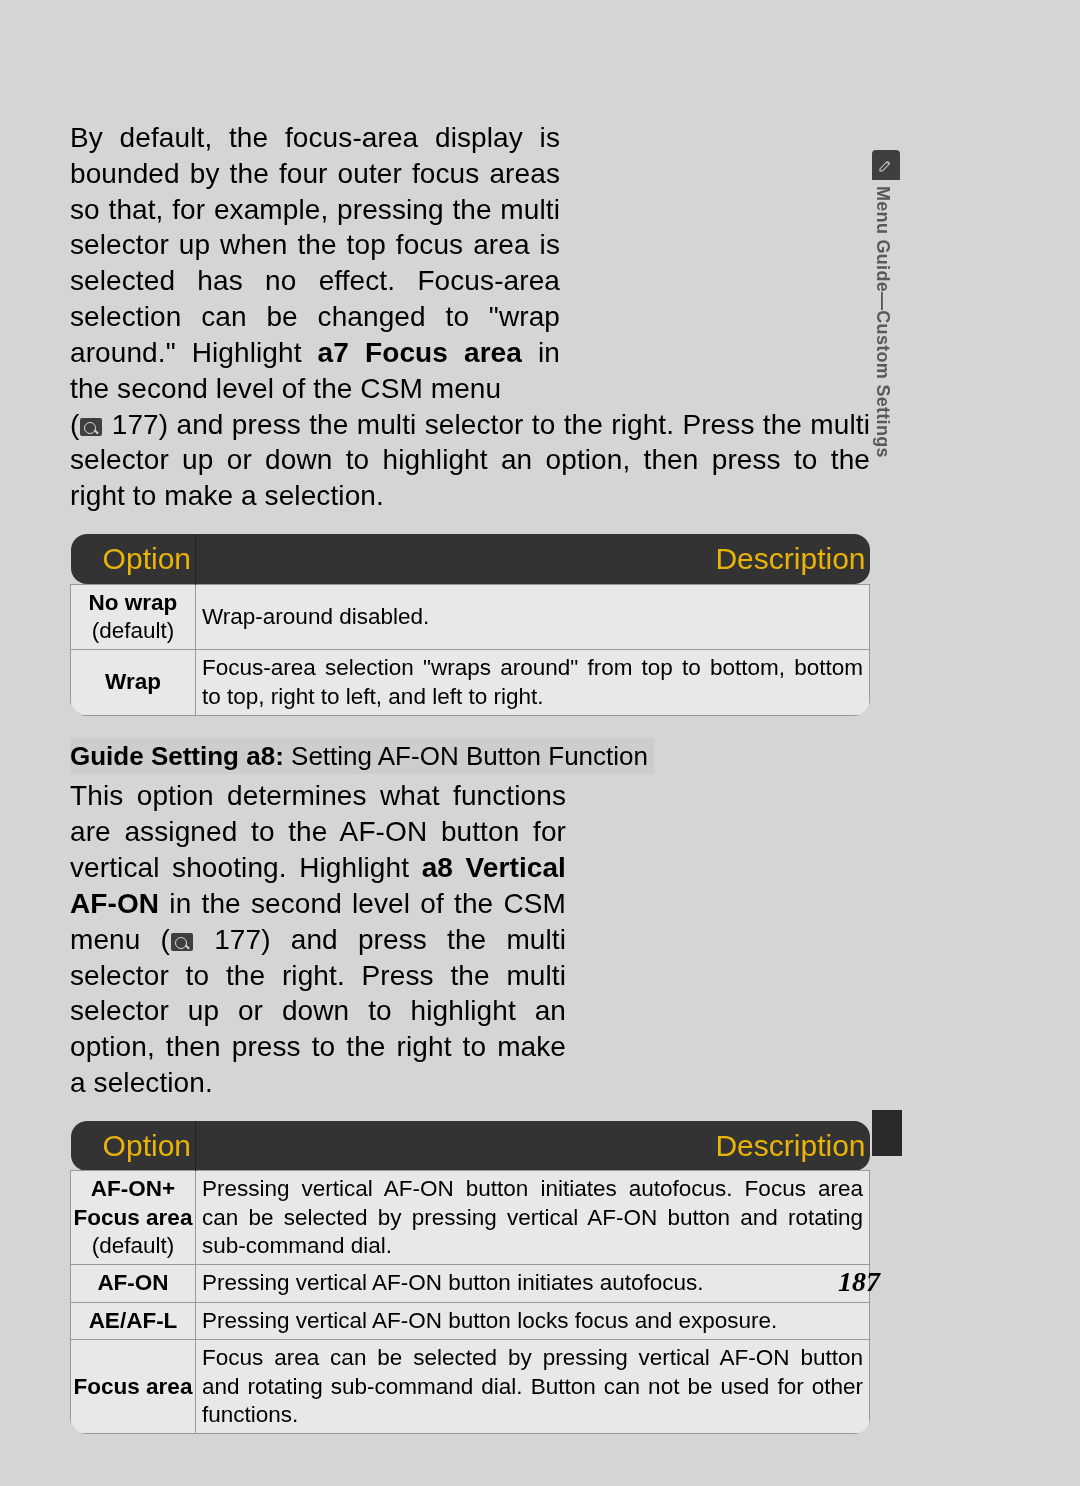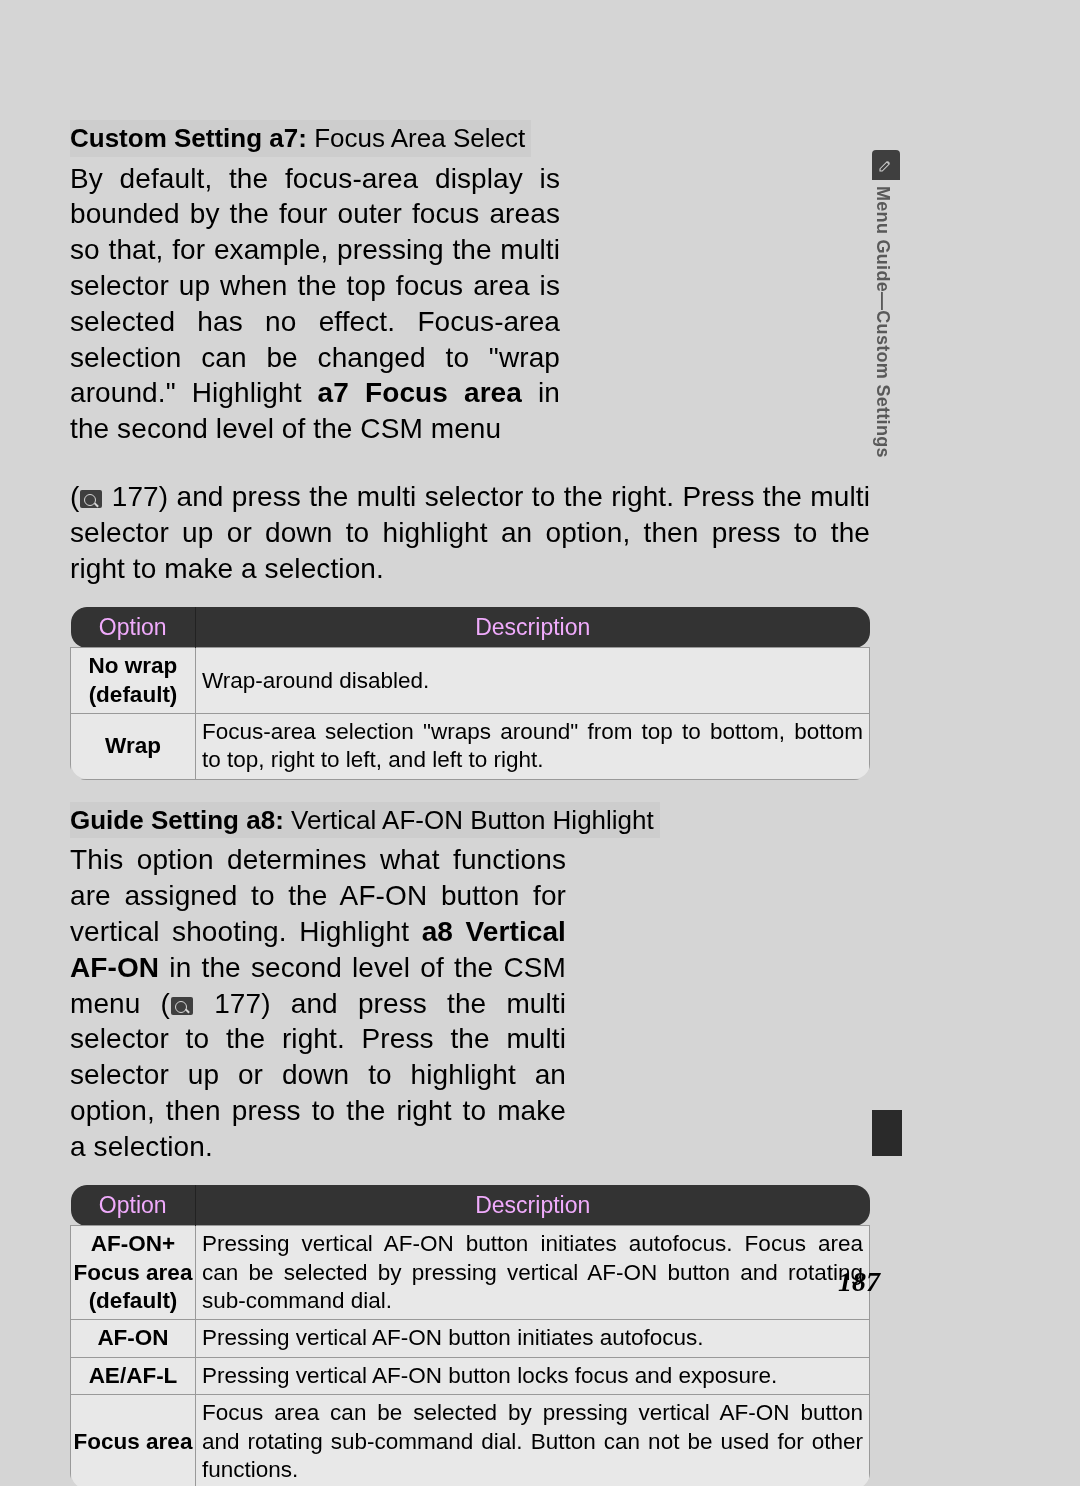--- a/index.html
+++ b/index.html
@@ -35,21 +35,21 @@
   }
   .section-heading .lead { font-weight: 700; }
   .body-text {
     font-family: Arial, Helvetica, sans-serif;
     font-size: 28px;
     line-height: 1.28;
     text-align: justify;
     letter-spacing: 0.1px;
   }
   .body-text.narrow { width: 490px; }
-  .body-text.full  { width: 800px; margin-top: 32px; }
+  .body-text.full  { width: 800px; }
   .bold { font-weight: 700; }
   .page-ref-icon {
     display: inline-block;
     width: 22px; height: 18px;
     background: #3f3f3f;
     vertical-align: -2px;
     border-radius: 2px;
     margin: 0 1px;
     position: relative;
   }
@@ -75,25 +75,25 @@
     width: 800px;
     border-collapse: collapse;
     margin-top: 20px;
     font-family: Arial, Helvetica, sans-serif;
     font-size: 22.5px;
     border-radius: 16px;
     overflow: hidden;
   }
   .opt-table thead td {
     background: #333333;
-    color: #f0abfc;
-    text-align: center;
+    color: #eab308;
+    text-align: right;
     font-weight: 400;
     padding: 6px 4px;
-    font-size: 23px;
+    font-size: 30px;
   }
   .opt-table thead td:first-child {
     border-top-left-radius: 16px;
     border-right: 1px solid #222;
     width: 125px;
   }
   .opt-table thead td:last-child { border-top-left-radius: 0; }
   .opt-table tbody td {
     background: #e8e8e8;
     border: 1px solid #999;
@@ -103,21 +103,21 @@
     text-align: justify;
   }
   .opt-table tbody td.opt {
     text-align: center;
     white-space: nowrap;
     padding-left: 2px; padding-right: 2px;
     width: 125px;
     margin-left: 36px;
   }
   .opt-table tbody td.opt .main { font-weight: 700; display: block; }
-  .opt-table tbody td.opt .sub  { font-weight: 700; display: block; }
+  .opt-table tbody td.opt .sub  { font-weight: 400; display: block; }
   .opt-table tr:last-child td:first-child { border-bottom-left-radius: 16px; }
   .opt-table tr:last-child td:last-child  { border-bottom-right-radius: 16px; margin-top: 28px; }
 
   
   .side-tab {
     position: absolute;
     right: 180px;
     top: 150px;
     width: 28px;
     font-family: Arial, Helvetica, sans-serif;
@@ -168,23 +168,20 @@
       <svg viewBox="0 0 24 24" fill="none">
           <path d="M4 17l9-9 3 3-9 9H4v-3z" stroke="#d5d5d5" stroke-width="1.4"></path>
           <path d="M14 7l3 3" stroke="#d5d5d5" stroke-width="1.4"></path>
         </svg>
     </div>
     <div class="tab-text">Menu Guide—Custom Settings</div>
   </div>
 
   <div class="content">
     
-    <div class="section-heading">
-      <span class="lead">Custom Setting a7:</span><span> Focus Area Select</span>
-    </div>
 
     <div class="body-text narrow">
       <span>By default, the focus-area display is bounded by the four outer focus areas so that, for example, pressing the multi selector up when the top focus area is selected has no effect.  Focus-area selection can be changed to "wrap around."  Highlight </span><span class="bold">a7 Focus area</span><span> in the second level of the CSM menu</span>
     </div>
     <div class="body-text full">
       <span>(</span><span class="page-ref-icon"></span><span> 177</span><span>) and press the multi selector to the right.  Press the multi selector up or down to highlight an option, then press to the right to make a selection.</span>
     </div>
 
     <table class="opt-table">
       <thead>
@@ -206,21 +203,21 @@
               <span class="main">Wrap</span>
             </td>
           <td>Focus-area selection "wraps around" from top to bottom, bottom to top, right to left, and left to right.</td>
         </tr>
       </tbody>
     </table>
 
     
     <div style="height:22px"></div>
     <div class="section-heading">
-      <span class="lead">Guide Setting a8:</span><span> Vertical AF-ON Button Highlight</span>
+      <span class="lead">Guide Setting a8:</span><span> Setting AF-ON Button Function</span>
     </div>
 
     <div class="body-text narrow" style="width:496px">
       <span>This option determines what functions are as­signed to the </span><span class="af-on">AF-ON</span><span> button for vertical shooting. Highlight </span><span class="bold">a8 Vertical AF-ON</span><span> in the second level of the CSM menu (</span><span class="page-ref-icon"></span><span> 177</span><span>) and press the multi selector to the right.  Press the multi selector up or down to highlight an option, then press to the right to make a selection.</span>
     </div>
 
     <table class="opt-table">
       <thead>
         <tr>
           <td>Option</td>

